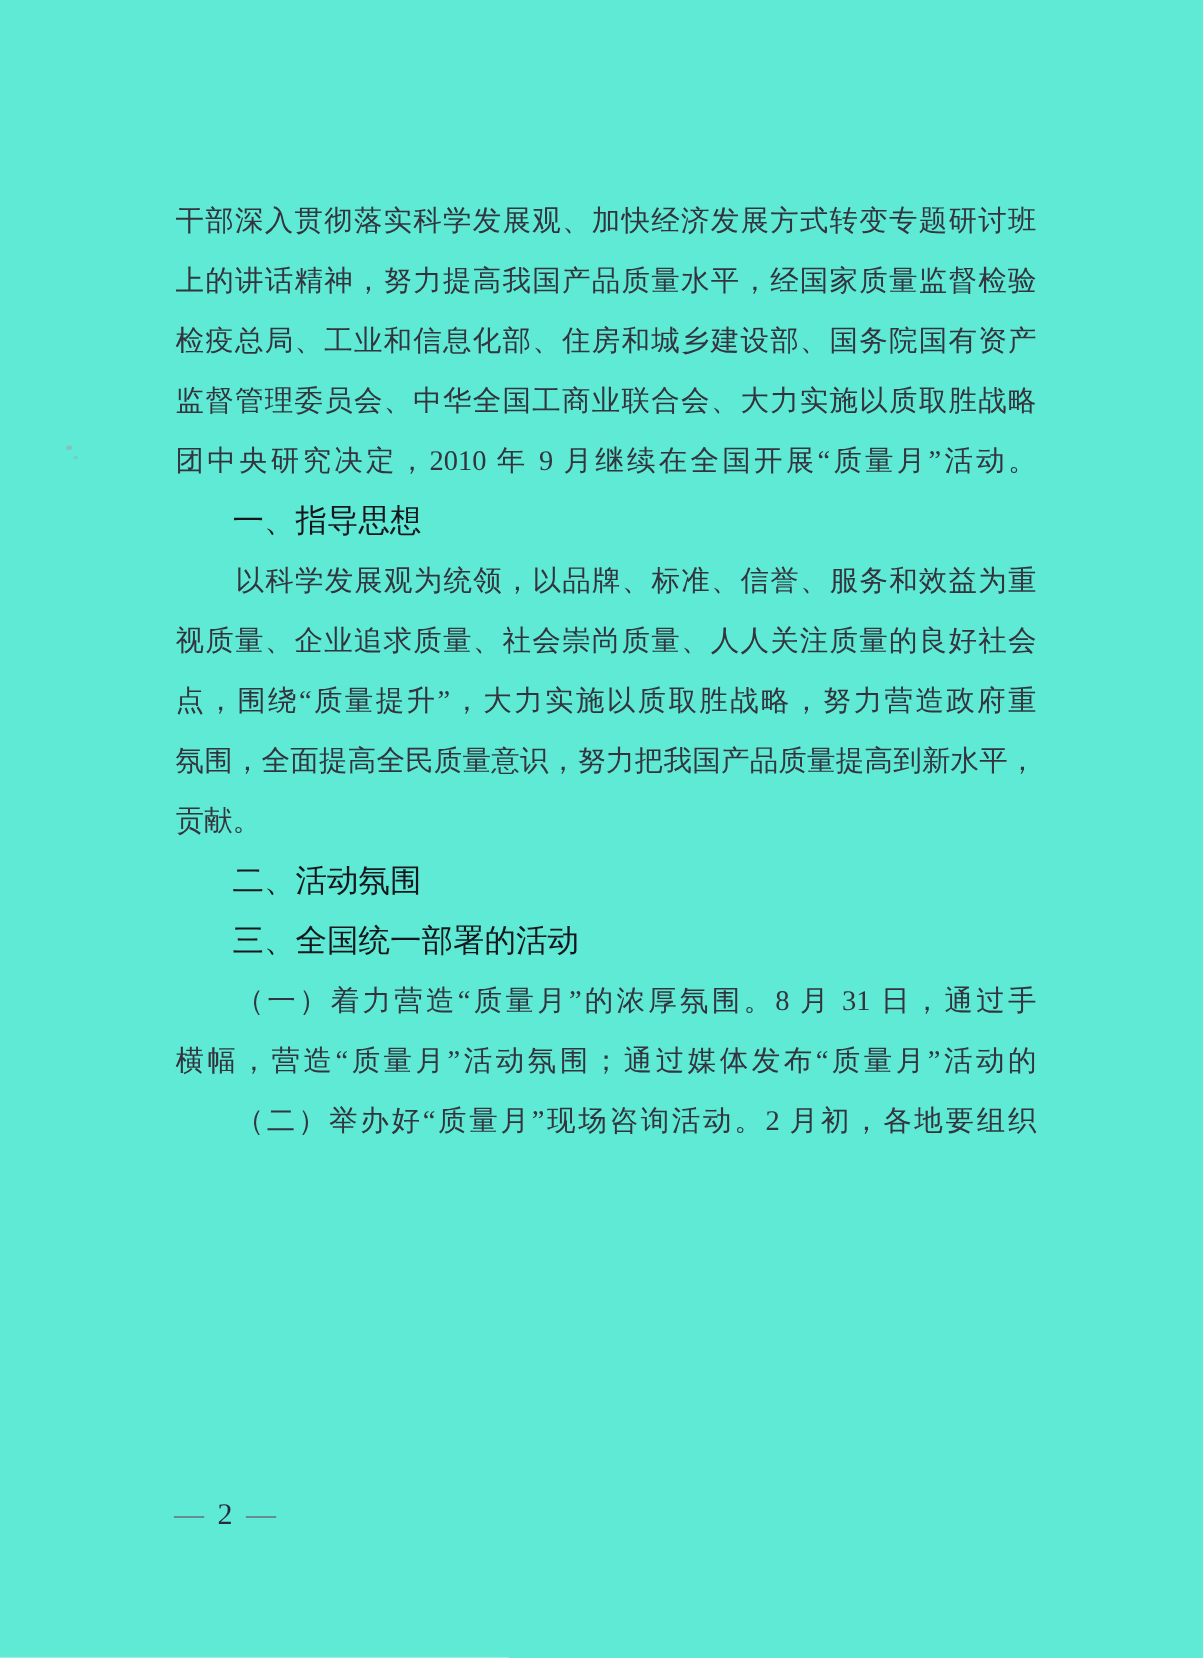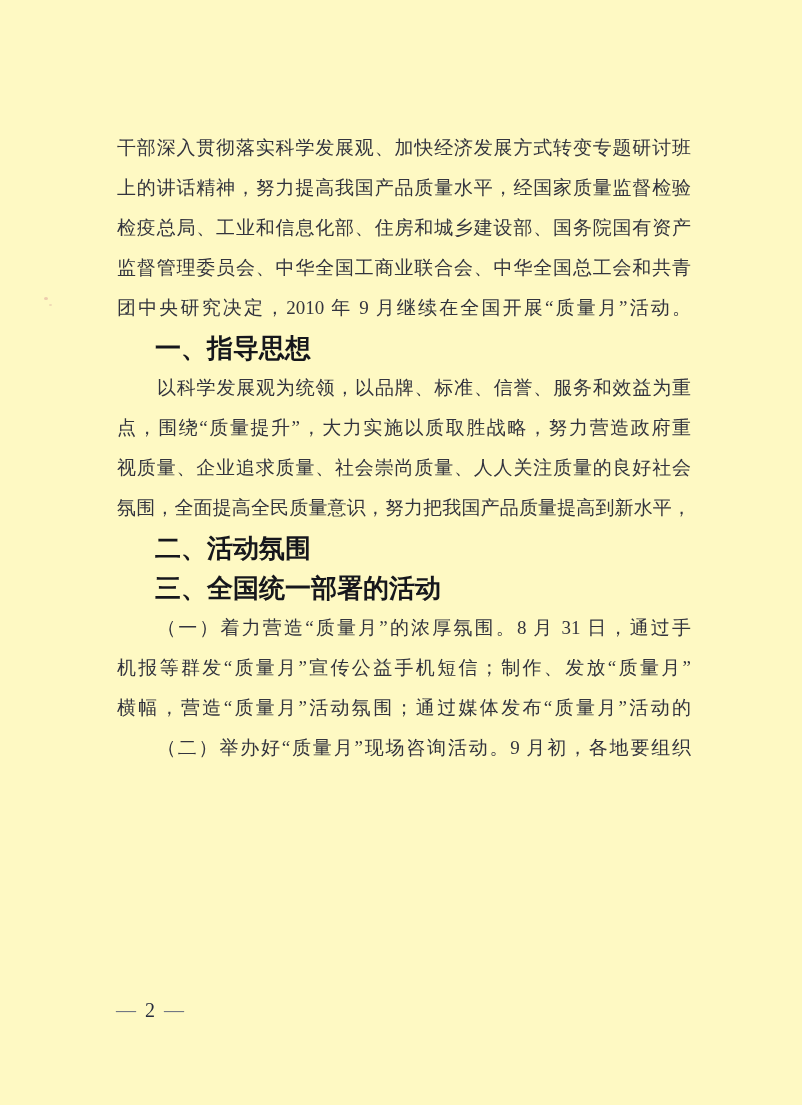--- a/index.html
+++ b/index.html
@@ -10,21 +10,21 @@
   body {
     width: 802px;
     height: 1105px;
     position: relative;
     overflow: hidden;
     font-family: "Liberation Serif", "DejaVu Serif", serif;
   }
   .page {
     position: absolute;
     inset: 0;
-    background: #fef9c3;
+    background: #5eead4;
   }
   .content {
     position: absolute;
     left: 117px;
     top: 128px;
     width: 574px;
   }
   .line {
     font-size: 19px;
     line-height: 40px;
@@ -37,22 +37,22 @@
   .line.full {
     white-space: normal;
     text-align: justify;
     text-align-last: justify;
   }
   .line.indent {
     text-indent: 40px;
   }
   .line.heading {
     font-family: "Liberation Sans", "DejaVu Sans", sans-serif;
-    font-weight: 700;
-    font-size: 26px;
+    font-weight: 400;
+    font-size: 21px;
     color: #16171c;
     text-indent: 38px;
   }
   .line.theme {
     letter-spacing: 2px;
   }
   .footer {
     position: absolute;
     left: 116px;
     top: 998px;
@@ -84,36 +84,36 @@
 <div class="page">
 
   <div class="speck speck-1"></div>
   <div class="speck speck-2"></div>
 
   <div class="content">
 
     <div class="line full">干部深入贯彻落实科学发展观、加快经济发展方式转变专题研讨班</div>
     <div class="line full">上的讲话精神，努力提高我国产品质量水平，经国家质量监督检验</div>
     <div class="line full">检疫总局、工业和信息化部、住房和城乡建设部、国务院国有资产</div>
-    <div class="line full">监督管理委员会、中华全国工商业联合会、中华全国总工会和共青</div>
+    <div class="line full">监督管理委员会、中华全国工商业联合会、大力实施以质取胜战略</div>
     <div class="line full">团中央研究决定，2010 年 9 月继续在全国开展“质量月”活动。</div>
 
     <div class="line heading">一、指导思想</div>
     <div class="line full indent">以科学发展观为统领，以品牌、标准、信誉、服务和效益为重</div>
+    <div class="line full">视质量、企业追求质量、社会崇尚质量、人人关注质量的良好社会</div>
     <div class="line full">点，围绕“质量提升”，大力实施以质取胜战略，努力营造政府重</div>
-    <div class="line full">视质量、企业追求质量、社会崇尚质量、人人关注质量的良好社会</div>
     <div class="line full">氛围，全面提高全民质量意识，努力把我国产品质量提高到新水平，</div>
+    <div class="line">贡献。</div>
 
     <div class="line heading">二、活动氛围</div>
 
     <div class="line heading">三、全国统一部署的活动</div>
     <div class="line full indent">（一）着力营造“质量月”的浓厚氛围。8 月 31 日，通过手</div>
-    <div class="line full">机报等群发“质量月”宣传公益手机短信；制作、发放“质量月”</div>
     <div class="line full">横幅，营造“质量月”活动氛围；通过媒体发布“质量月”活动的</div>
-    <div class="line full indent">（二）举办好“质量月”现场咨询活动。9 月初，各地要组织</div>
+    <div class="line full indent">（二）举办好“质量月”现场咨询活动。2 月初，各地要组织</div>
 
   </div>
 
   <div class="footer">
     <span class="dash">—</span>
     <span class="num">2</span>
     <span class="dash">—</span>
   </div>
 
 </div>

